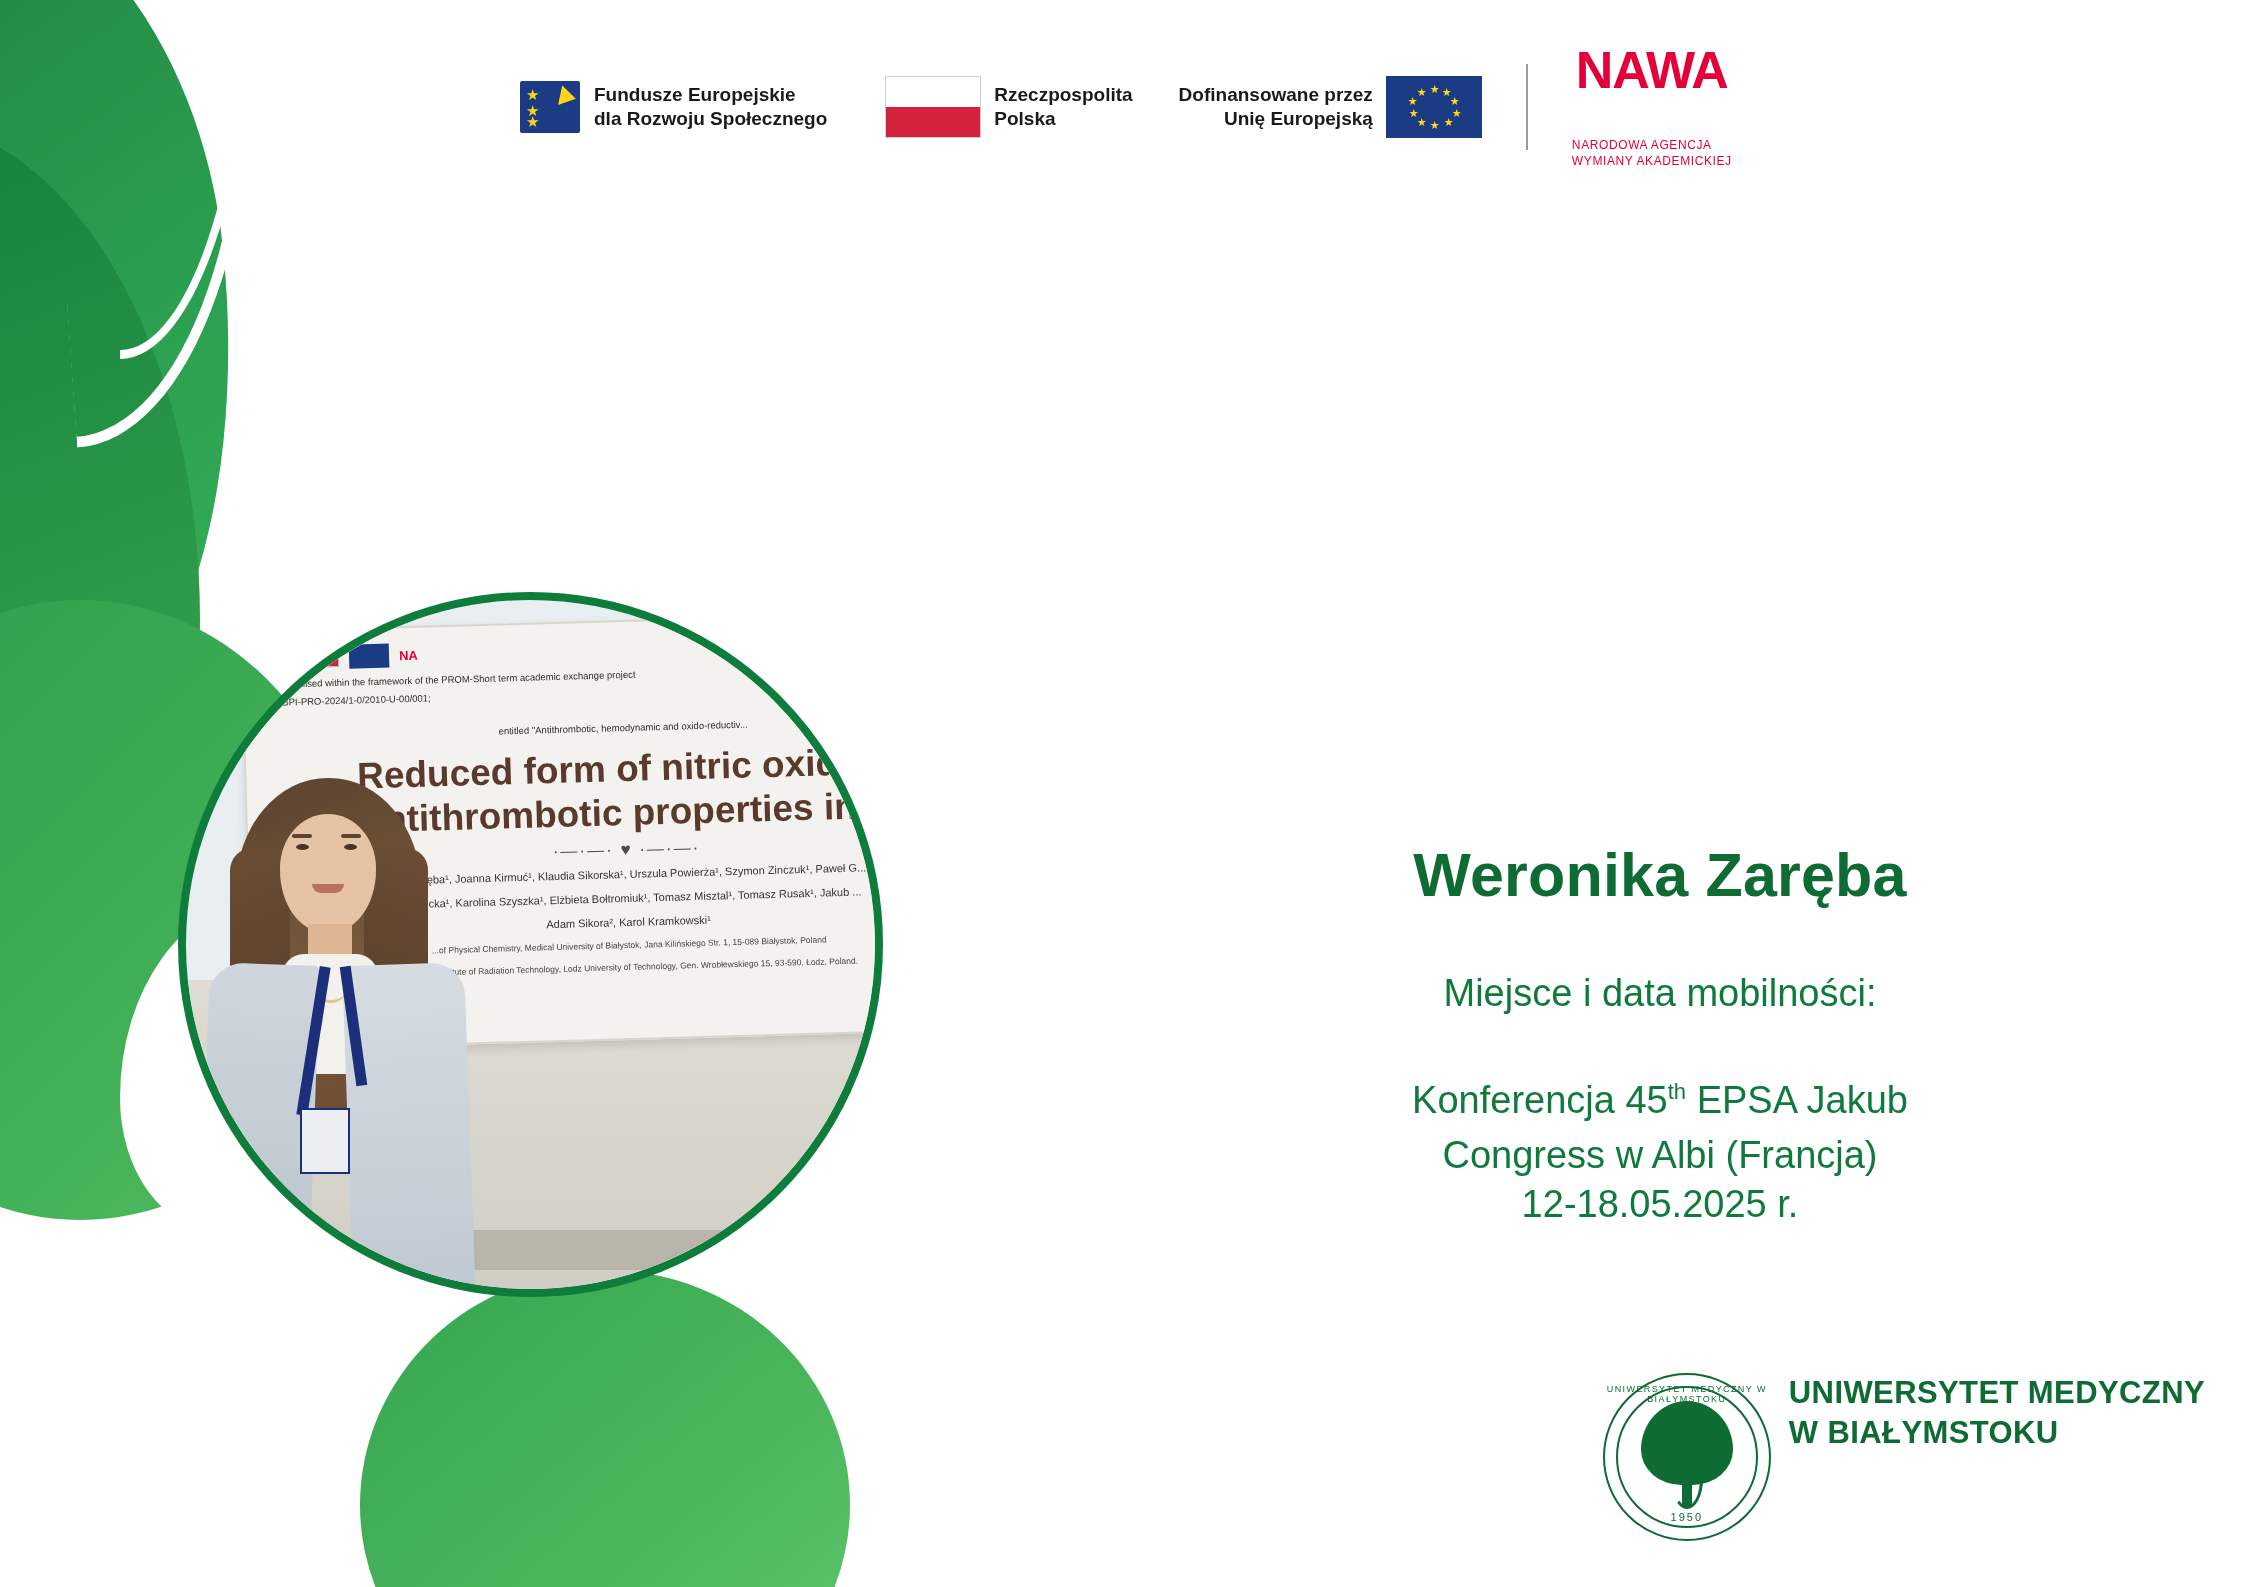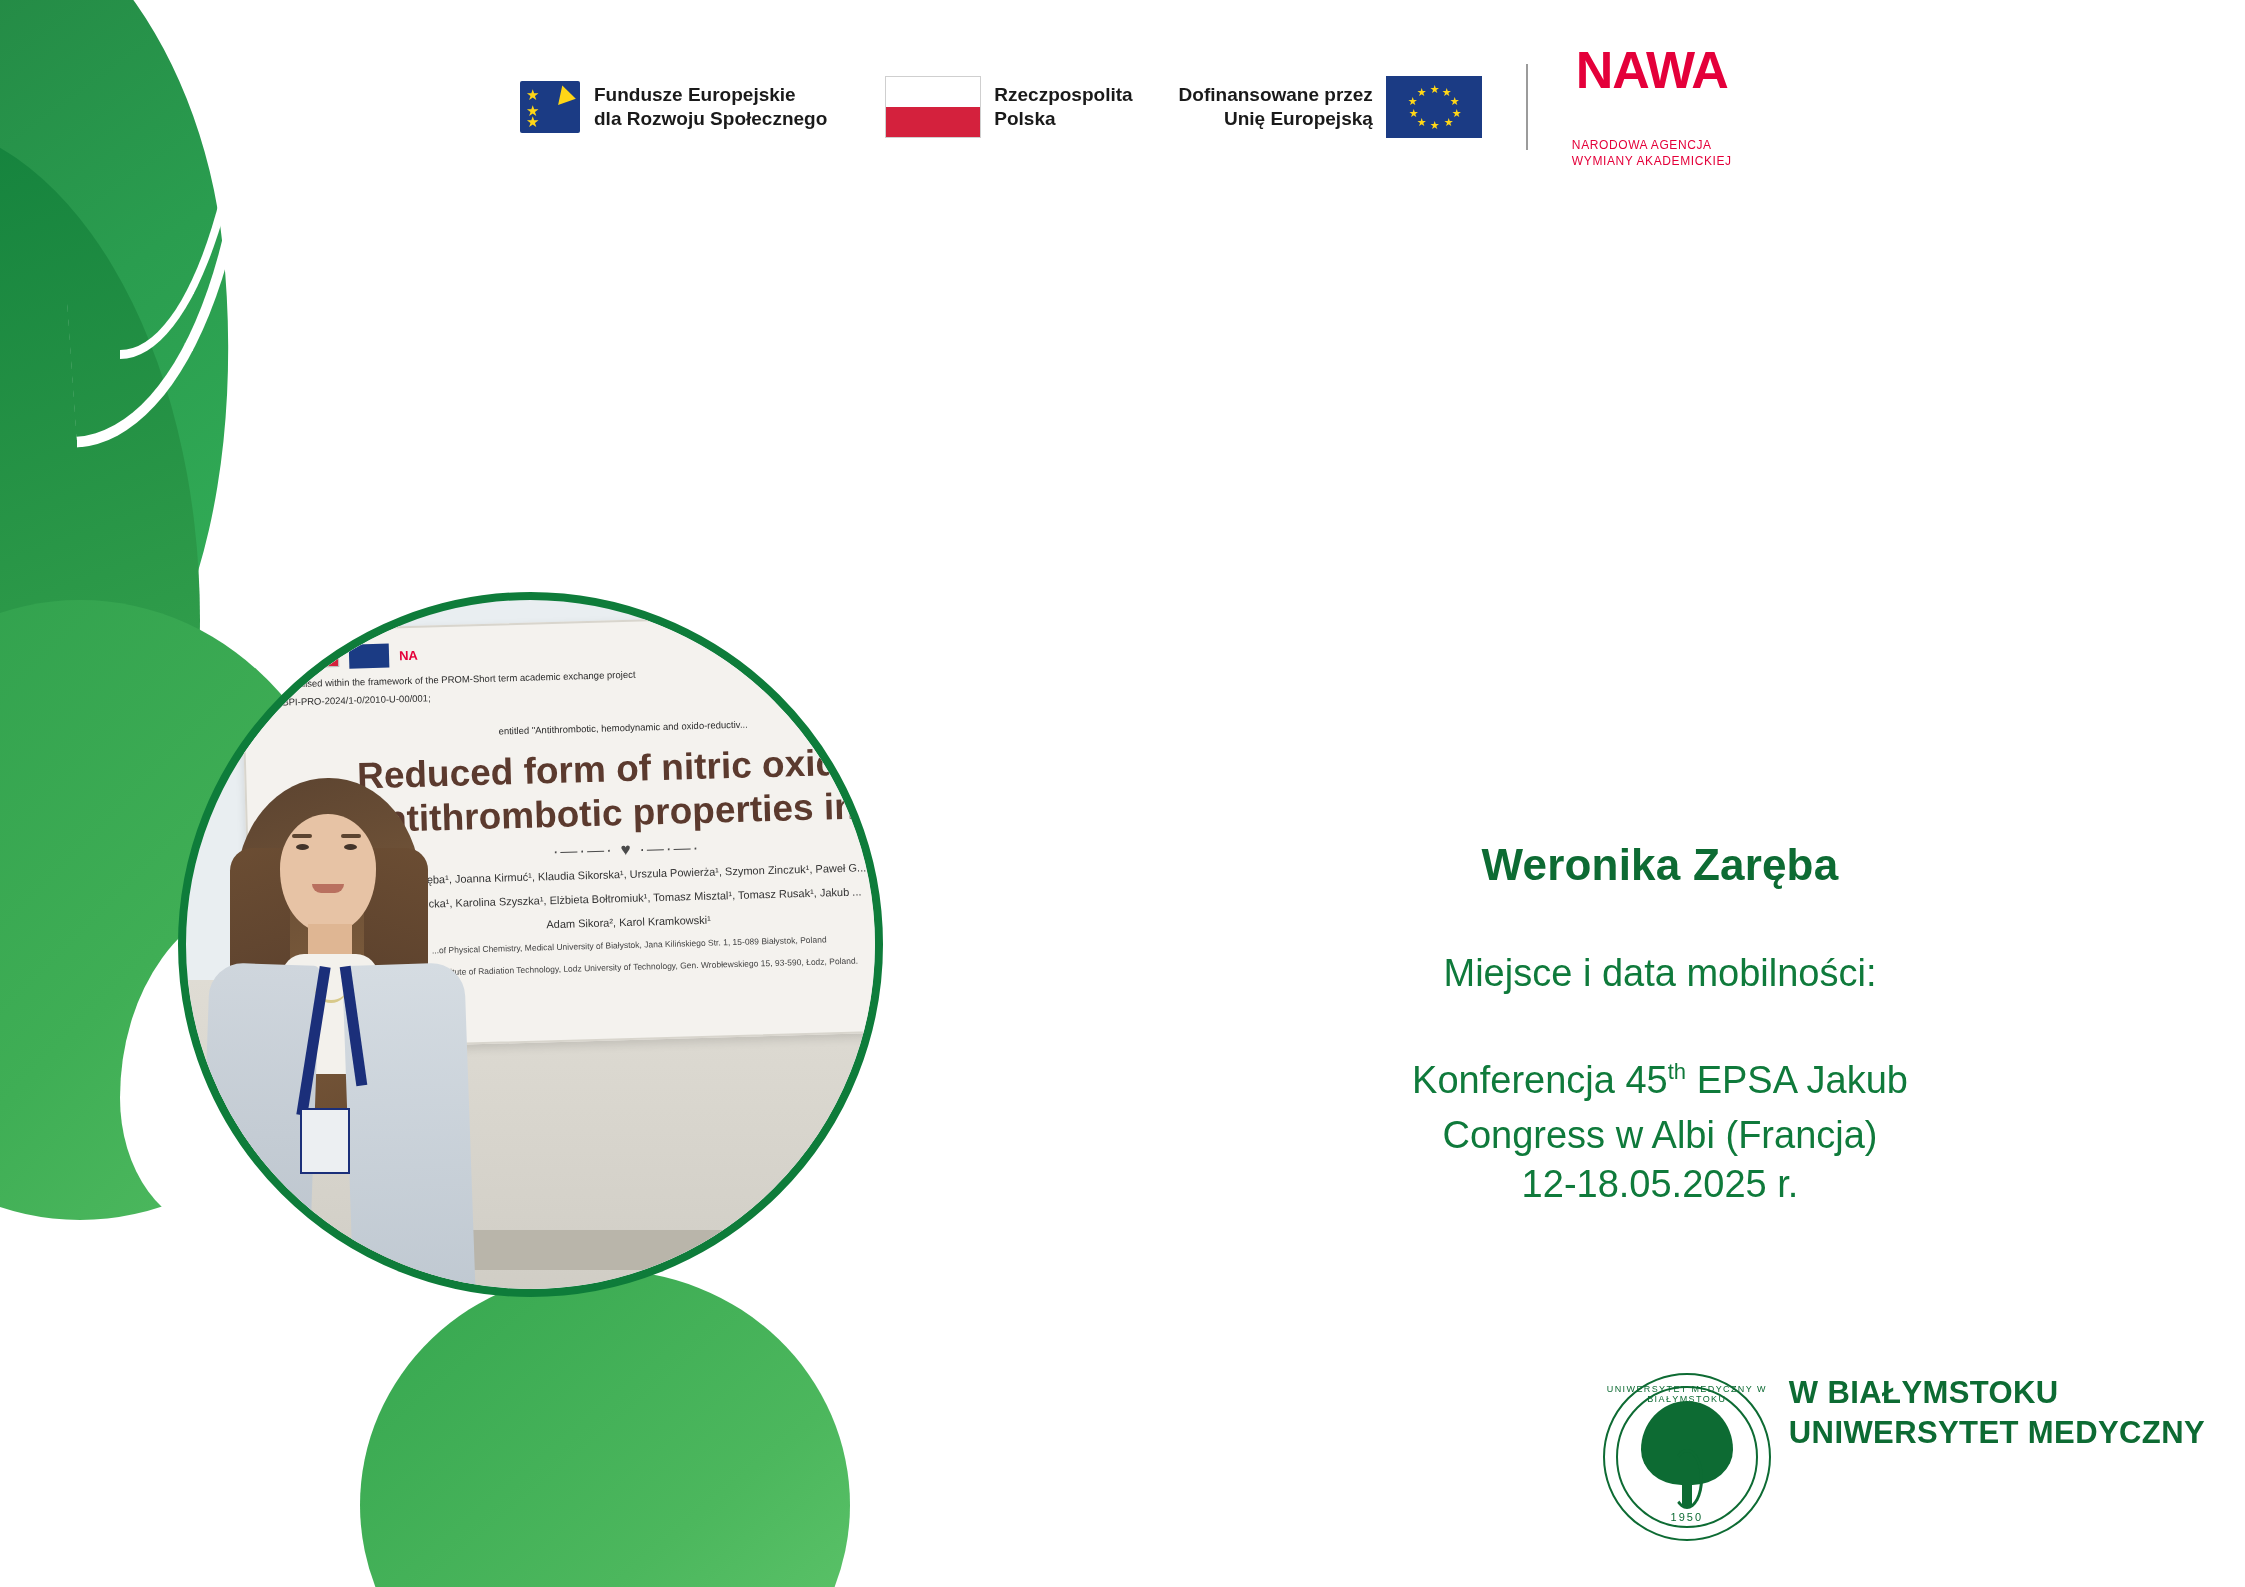--- a/index.html
+++ b/index.html
@@ -299,21 +299,21 @@
   
   .text-col {
     position: absolute;
     left: 1190px;
     top: 840px;
     width: 940px;
     text-align: center;
     color: #0f6b35;
   }
   .person-name {
-    font-size: 44px;
+    font-size: 61px;
     font-weight: bold;
     color: #0d6b33;
     letter-spacing: 0.2px;
   }
   .sub-label {
     margin-top: 62px;
     font-size: 38px;
     color: #0f7a3b;
   }
   .event-line {
@@ -507,16 +507,16 @@
 <div class="umb">
   <div class="umb-seal">
     <div class="inner-ring"></div>
     <div class="ring-text-top">UNIWERSYTET  MEDYCZNY  W  BIAŁYMSTOKU</div>
     <div class="tree"></div>
     <div class="trunk"></div>
     <div class="snake"></div>
     <div class="ring-text-bottom">1950</div>
   </div>
   <div class="umb-name">
+    <div>UNIWERSYTET MEDYCZNY</div>
     <div>W BIAŁYMSTOKU</div>
-    <div>UNIWERSYTET MEDYCZNY</div>
   </div>
 </div>
 
 </body></html>

